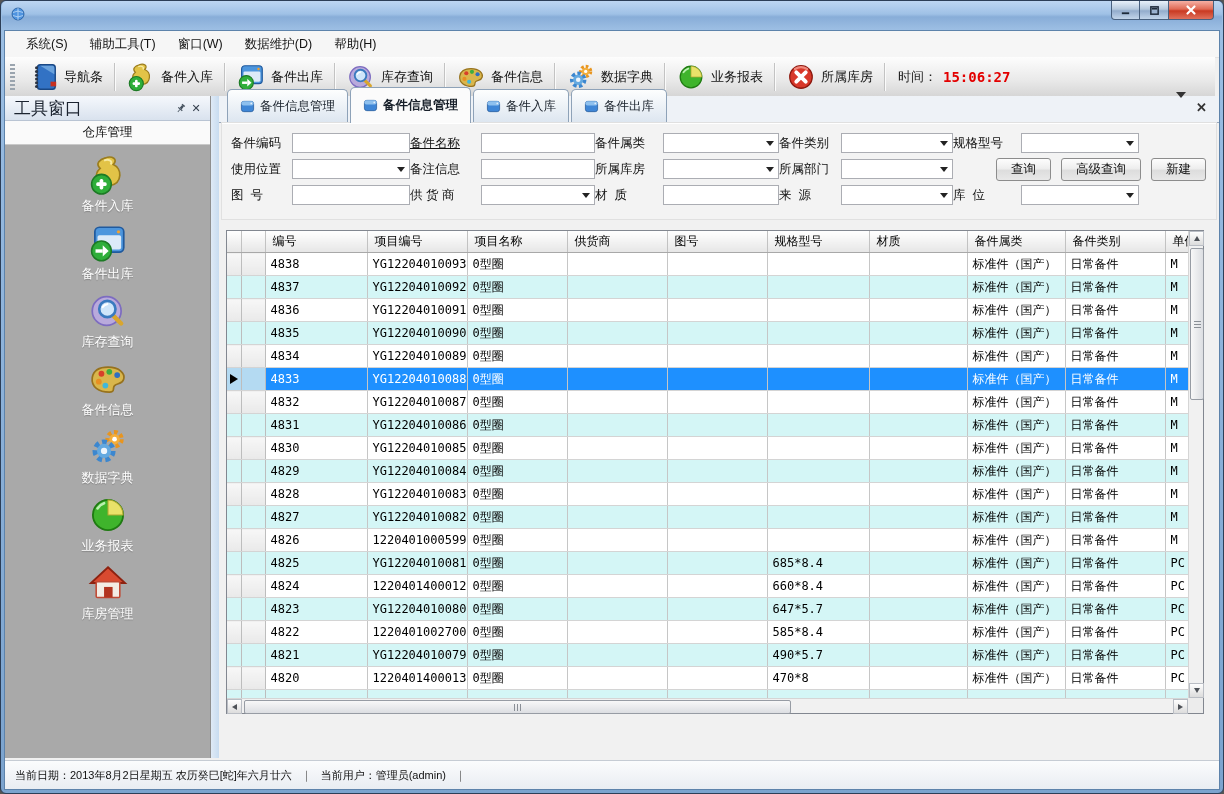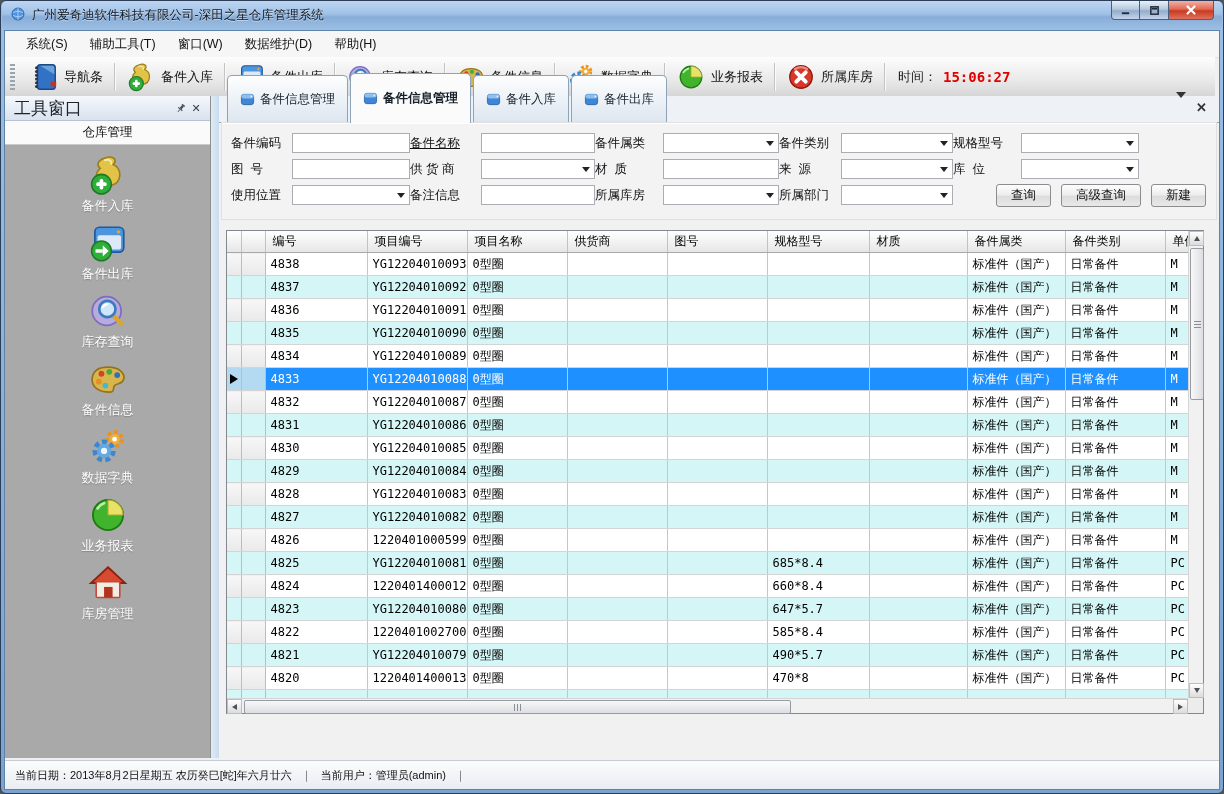--- a/index.html
+++ b/index.html
@@ -40,21 +40,21 @@
   .sb-section{height:23px;background:#fafafa;border-bottom:1px solid #c9c9c9;display:flex;align-items:center;justify-content:center;font-size:12.5px;color:#111;}
   .sb-body{flex:1;overflow:hidden;padding-top:9px;}
   .sb-item{height:68px;display:flex;flex-direction:column;align-items:center;justify-content:flex-start;cursor:default;}
   .sb-item .ico svg{width:42px;height:42px;display:block;}
   .sb-item .lbl{font-size:13px;color:#fff;margin-top:1px;text-shadow:0 1px 1px rgba(0,0,0,.25);}
   .splitter{position:absolute;left:206px;top:0;bottom:3px;width:8px;background:linear-gradient(90deg,#dfeaf6,#c8dcf0);}
   
   .content{position:absolute;left:214px;right:0;top:0;bottom:0;background:#f1f1f1;}
   
   .tabstrip{position:absolute;left:0;right:0;top:0;height:26px;background:#eef2f7;border-bottom:1px solid #98a8bc;display:flex;align-items:flex-end;padding-left:8px;}
-  .tab{height:22px;display:flex;align-items:center;gap:5px;padding:12px 12px;margin-right:2px;border:1px solid #8ea2b8;border-bottom:none;border-radius:5px 5px 0 0;
+  .tab{height:22px;display:flex;align-items:center;gap:5px;padding:5px 12px;margin-right:2px;border:1px solid #8ea2b8;border-bottom:none;border-radius:5px 5px 0 0;
     background:linear-gradient(180deg,#fdfefe,#dde6f0);font-size:12.5px;color:#18202a;position:relative;cursor:default;}
   .tab .tico svg{width:15px;height:15px;display:block;}
   .tab.active{height:25px;font-weight:bold;background:#fbfbfb;margin-bottom:-1px;z-index:2;}
   .tabstrip-btns{margin-left:auto;display:flex;align-items:center;gap:10px;padding:0 12px 6px 0;}
   .ts-caret{width:0;height:0;border:5px solid transparent;border-top:6px solid #333;margin-top:5px;}
   .ts-close{font-size:13px;color:#333;font-weight:bold;line-height:1;}
   
   .formpanel{position:absolute;left:2px;right:2px;top:26px;height:98px;background:#f3f3f3;border:1px solid #e0e0e0;box-shadow:inset 0 1px 0 #fff;box-sizing:border-box;padding:9px 0 0 9px;}
   .f-row{display:flex;align-items:center;height:22px;margin-bottom:4px;}
   .f-label{font-size:12.5px;color:#111;text-align:left;padding-right:5px;white-space:pre;box-sizing:border-box;}
@@ -112,21 +112,20 @@
 </style>
 </head>
 <body>
 
 <div class="window">
   <div class="titlebar">
     <span class="appico" id="appicon"><svg viewBox="0 0 32 32" width="16" height="16">
           <circle cx="16" cy="16" r="12" fill="#4f94e0" stroke="#1c5496" stroke-width="1.5"></circle>
           <path d="M6 13 q10 -6 20 0 M6 19 q10 6 20 0 M16 4 v24" stroke="#cfe4f8" stroke-width="1.4" fill="none"></path>
         </svg></span>
-    <span class="ttl">广州爱奇迪软件科技有限公司-深田之星仓库管理系统</span>
     <div class="win-btns">
       <div class="win-btn minb">
           <svg width="11" height="11" viewBox="0 0 12 12">
             <rect x="2" y="8" width="8" height="2" fill="#1d2a3a"></rect>
           </svg>
         </div>
       <div class="win-btn maxb">
           <svg width="11" height="11" viewBox="0 0 12 12">
             <rect x="2" y="2" width="8" height="8" fill="none" stroke="#1d2a3a" stroke-width="1.6"></rect>
             <rect x="3" y="3" width="6" height="2" fill="#1d2a3a"></rect>
@@ -434,56 +433,56 @@
               <span class="f-label" style="width: 62px;">备件类别</span>
               <div class="combo" style="width: 112px;">
                 <span class="arr"></span>
               </div>
               <span class="f-label" style="width: 68px;">规格型号</span>
               <div class="combo" style="width: 118px;">
                 <span class="arr"></span>
               </div>
             </div>
             <div class="f-row">
+              <span class="f-label" style="width: 61px;">使用位置</span>
+              <div class="combo" style="width: 118px;">
+                <span class="arr"></span>
+              </div>
+              <span class="f-label" style="width: 71px;">备注信息</span>
+              <input class="f-text" style="width: 114px;">
+              <span class="f-label" style="width: 68px;">所属库房</span>
+              <div class="combo" style="width: 116px;">
+                <span class="arr"></span>
+              </div>
+              <span class="f-label" style="width: 62px;">所属部门</span>
+              <div class="combo" style="width: 112px;">
+                <span class="arr"></span>
+              </div>
+              <div class="f-buttons">
+                <button class="btn">查询</button>
+                <button class="btn">高级查询</button>
+                <button class="btn">新建</button>
+              </div>
+            </div>
+            <div class="f-row">
               <span class="f-label" style="width: 61px;">图  号</span>
               <input class="f-text" style="width: 118px;">
               <span class="f-label" style="width: 71px;">供 货 商</span>
               <div class="combo" style="width: 114px;">
                 <span class="arr"></span>
               </div>
               <span class="f-label" style="width: 68px;">材  质</span>
               <input class="f-text" style="width: 116px;">
               <span class="f-label" style="width: 62px;">来  源</span>
               <div class="combo" style="width: 112px;">
                 <span class="arr"></span>
               </div>
               <span class="f-label" style="width: 68px;">库  位</span>
               <div class="combo" style="width: 118px;">
                 <span class="arr"></span>
-              </div>
-            </div>
-            <div class="f-row">
-              <span class="f-label" style="width: 61px;">使用位置</span>
-              <div class="combo" style="width: 118px;">
-                <span class="arr"></span>
-              </div>
-              <span class="f-label" style="width: 71px;">备注信息</span>
-              <input class="f-text" style="width: 114px;">
-              <span class="f-label" style="width: 68px;">所属库房</span>
-              <div class="combo" style="width: 116px;">
-                <span class="arr"></span>
-              </div>
-              <span class="f-label" style="width: 62px;">所属部门</span>
-              <div class="combo" style="width: 112px;">
-                <span class="arr"></span>
-              </div>
-              <div class="f-buttons">
-                <button class="btn">查询</button>
-                <button class="btn">高级查询</button>
-                <button class="btn">新建</button>
               </div>
             </div>
           </div>
 
         <div class="grid">
           <div class="grid-viewport">
             <table class="dg" id="dgtable">
                 <colgroup>
                   <col style="width:14px">
                   <col style="width:24px">

